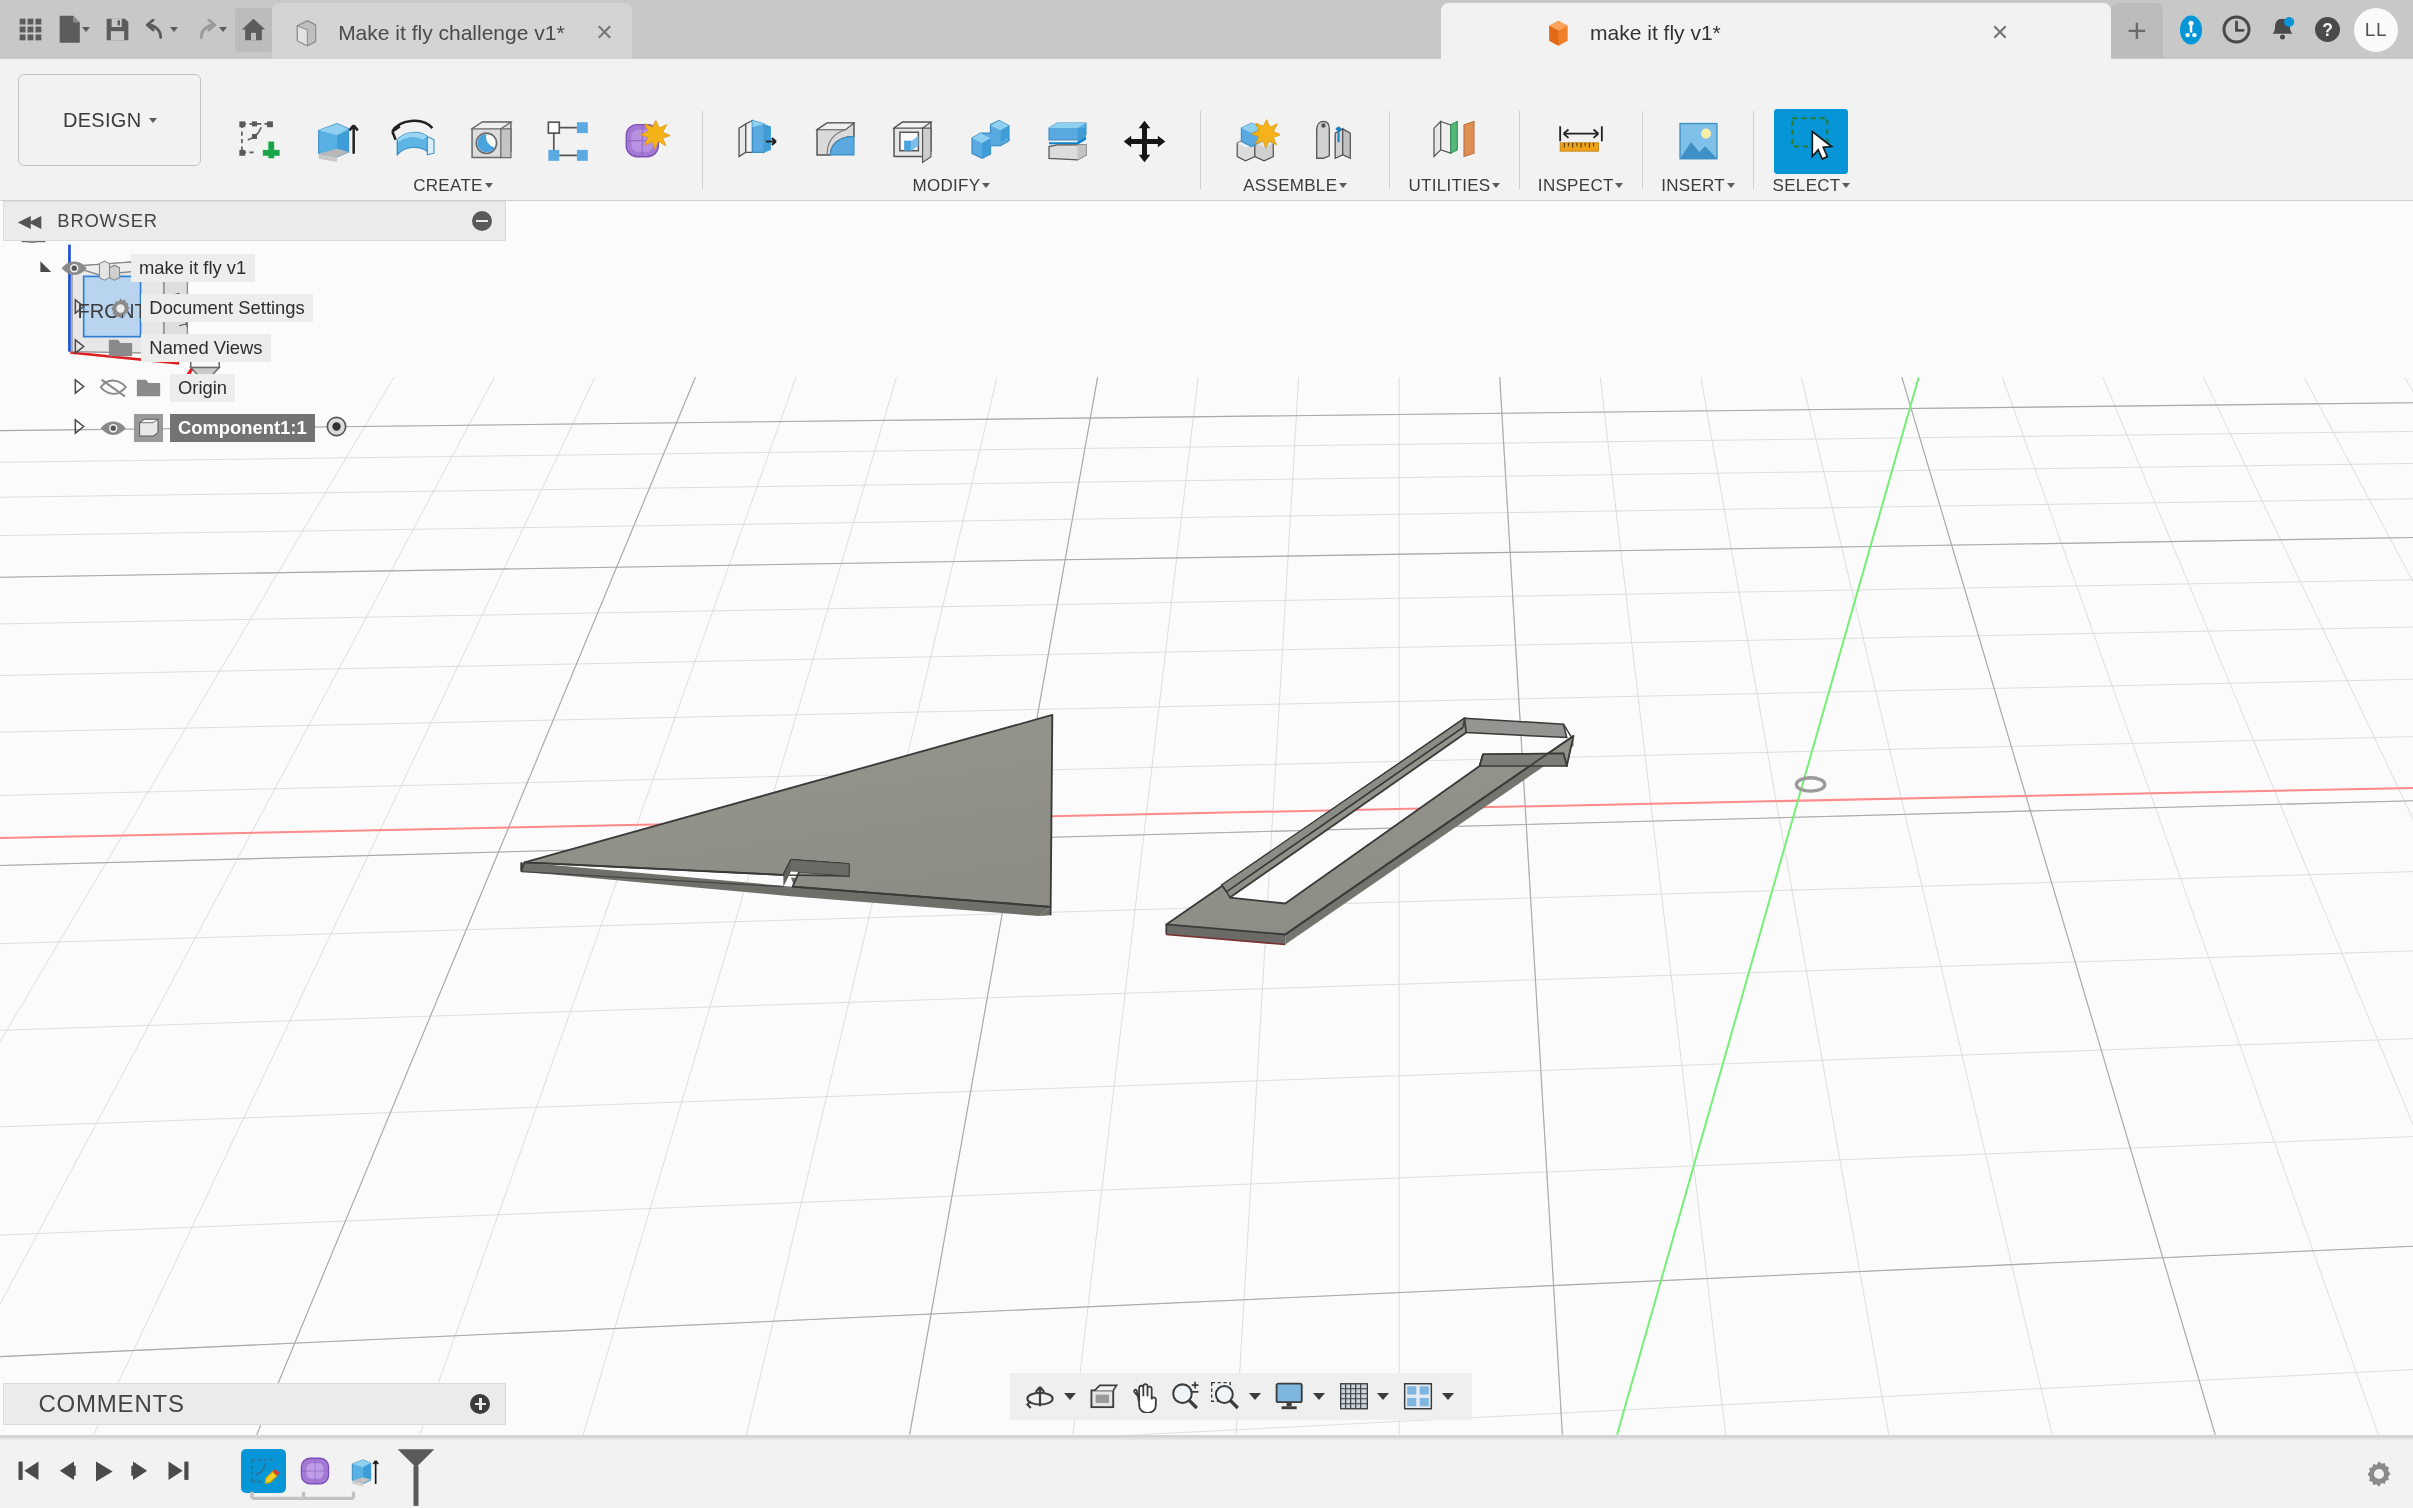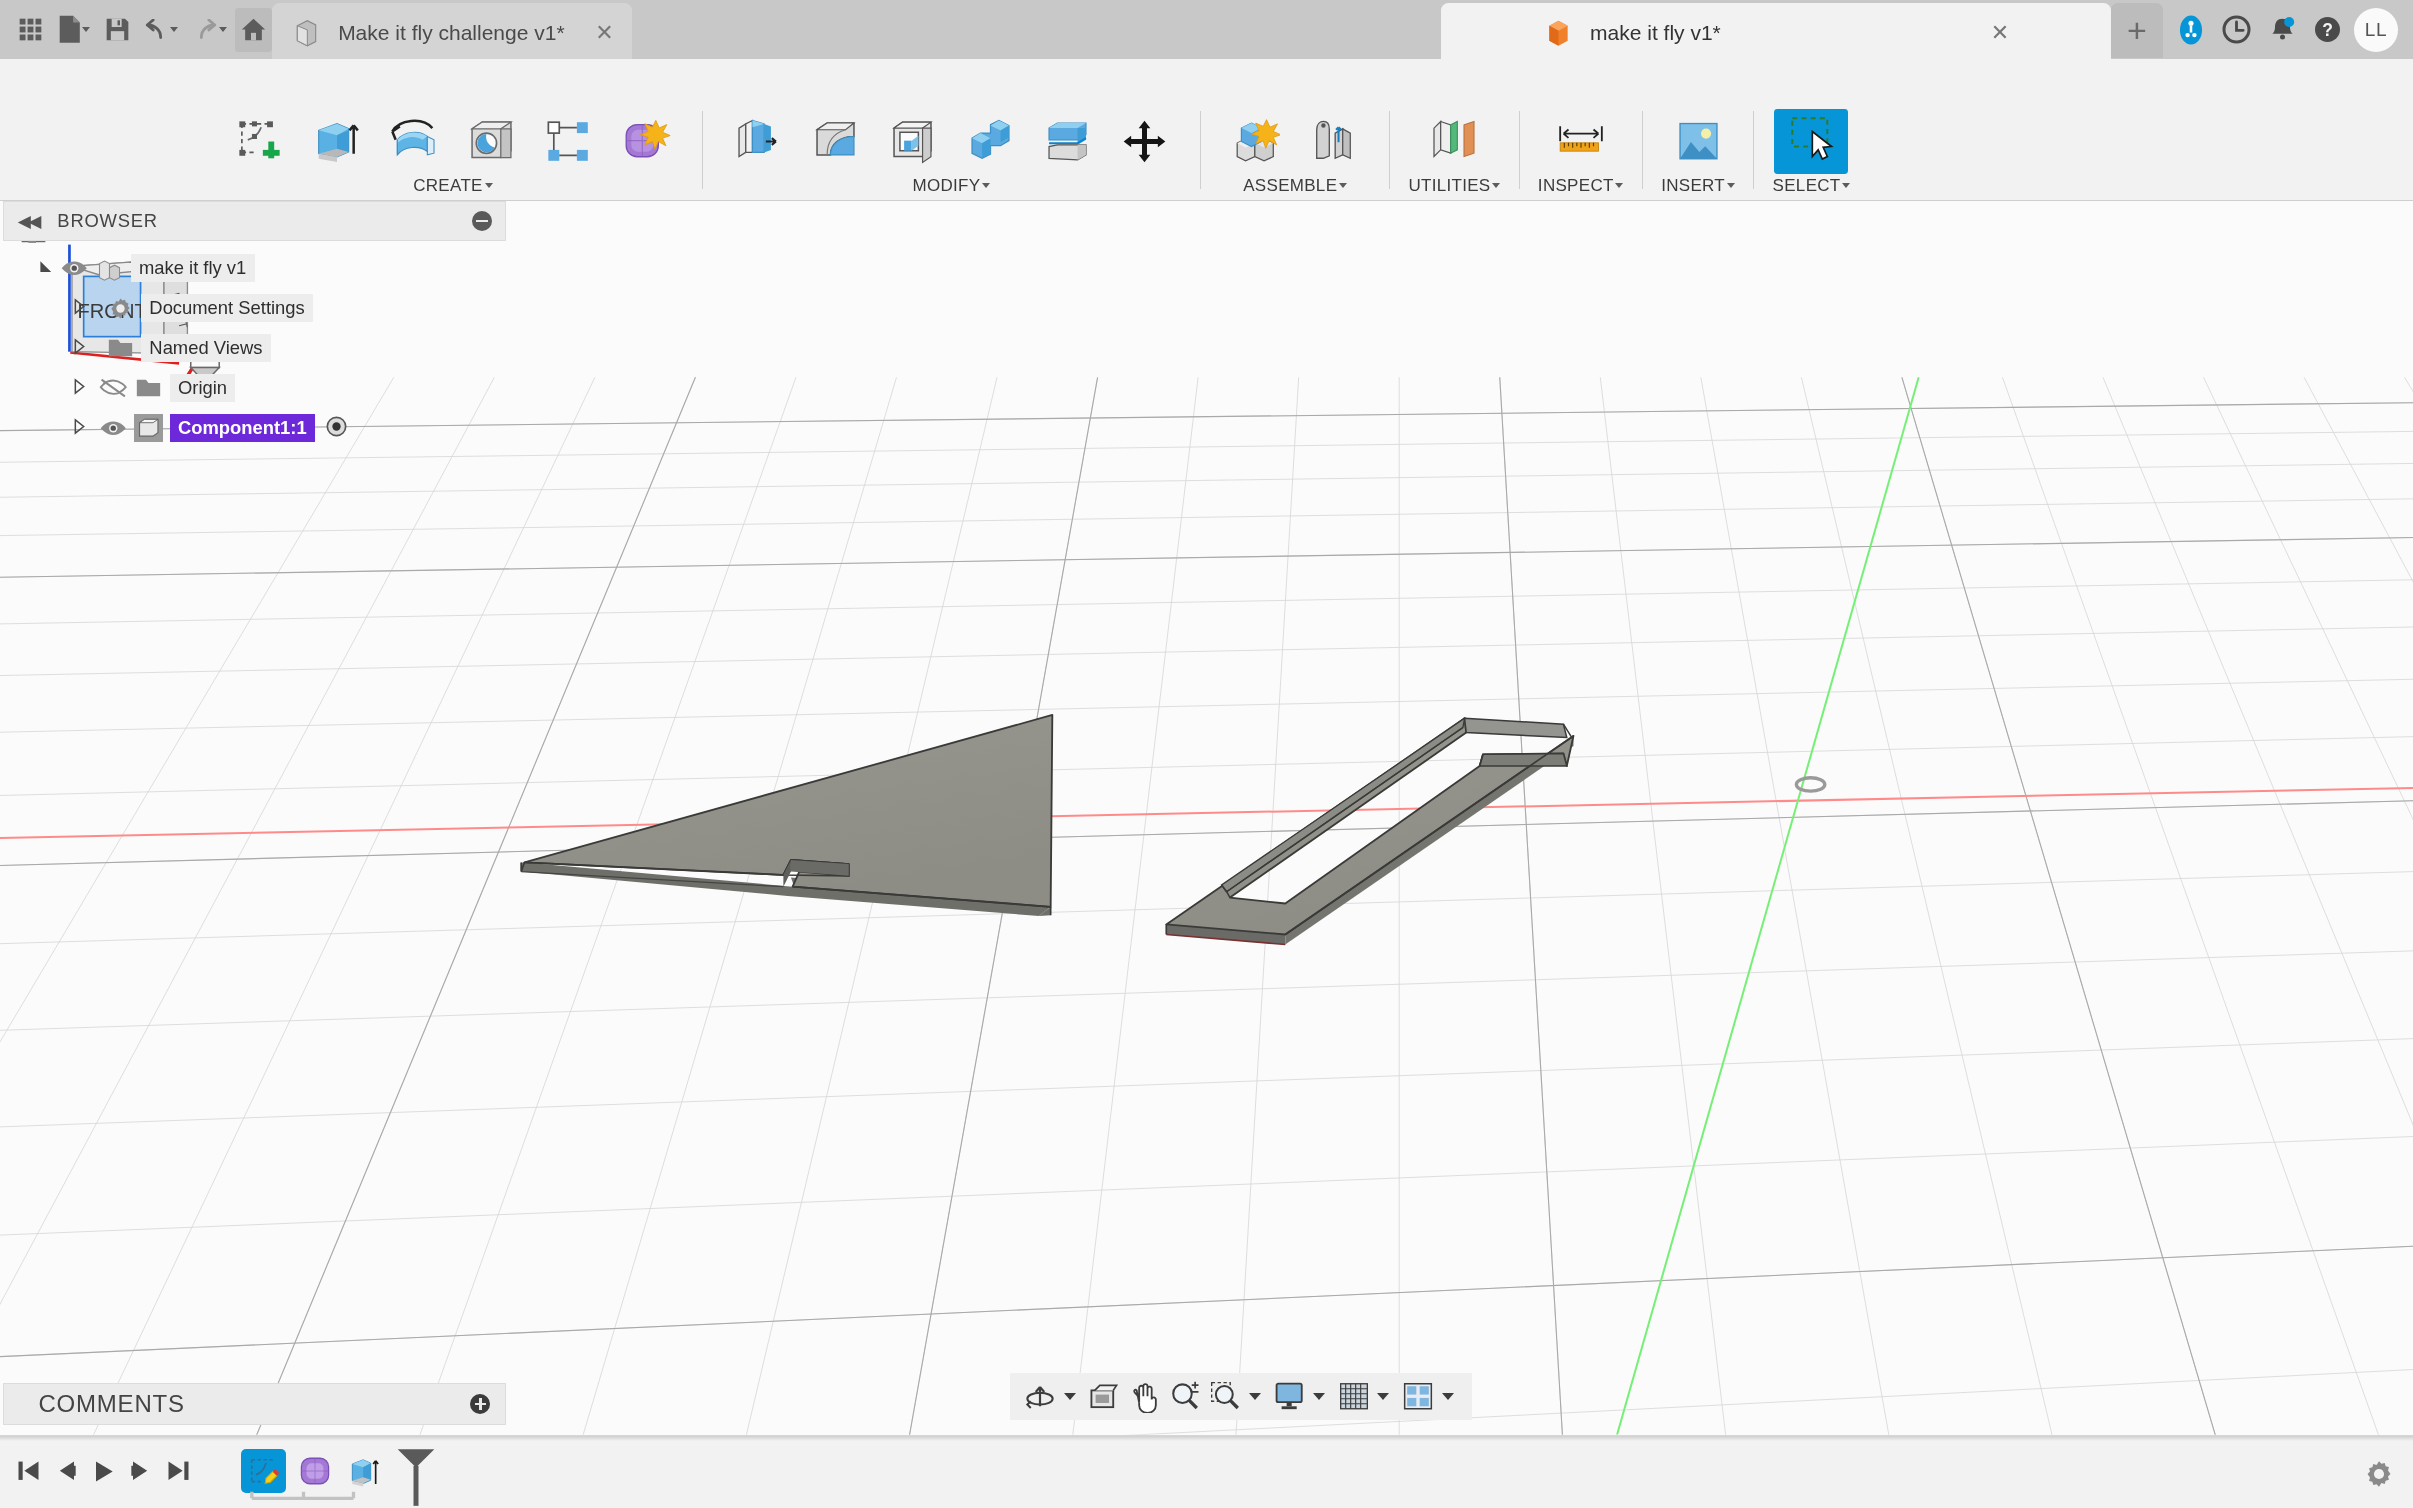--- a/index.html
+++ b/index.html
@@ -93,21 +93,21 @@
     margin-left:auto; width:20px;height:20px;border-radius:50%;background:#5a5a5a;
     display:flex;align-items:center;justify-content:center;
   }
   .minus-circle i { display:block; width:11.7px;height:2.5px;background:#ebebeb;}
 
   .tree { position:absolute; left:3.4px; top:248px; width:503px; }
   .trow { display:flex; align-items:center; height:40px; position:relative; }
   .twist { width:25px; text-align:center; color:#444; font-size:15px; }
   .twist.open { color:#333; }
   .tlabel { font-size:18.4px; color:#2e2e2e; background:#ededed; padding:3.4px 8.4px; white-space:nowrap;}
-  .tlabel.sel { background:#6d28d9; color:#fff; font-weight:bold; }
+  .tlabel.sel { background:#737373; color:#fff; font-weight:bold; }
   .ticon { width:28.5px; height:28.5px; display:flex;align-items:center;justify-content:center; margin-right:6.7px;}
   .eye { width:32px;height:25px; margin-right:5px; display:flex;align-items:center;justify-content:center;}
 
   
   .comments {
     position:absolute; left:3.4px; top:1383px; width:503px; height:42px;
     background:#ebebeb; border:0.8px solid #dcdcdc;
     display:flex; align-items:center; padding:0 15px;
   }
   .comments .c-title { font-size:24px; color:#444; letter-spacing:0.8px; margin-left:19px;text-align:right;}
@@ -258,20 +258,24 @@
             <circle cx="21" cy="21" r="15" fill="#4a4a4a"></circle>
             <text x="21" y="29" font-size="21" font-family="Liberation Sans, sans-serif" fill="#f2f2f2" text-anchor="middle" font-weight="bold">?</text>
           </svg>
       </div>
       <div class="avatar">LL</div>
     </div>
   </div>
 
   <div class="ribbon">
 
+    <div class="design-box">
+      <span>DESIGN</span>
+      <span class="caret sm"></span>
+    </div>
 
 
     <div class="groups">
 
       <div class="group">
         <div class="grow">
           <div class="gbtn">
             <svg width="47" height="47" viewBox="0 0 56 56">
               <g stroke="#5a5a5a" stroke-width="2" fill="none" stroke-dasharray="5 4">
                 <path d="M7 7h34M7 7v34M7 41h16"></path>

